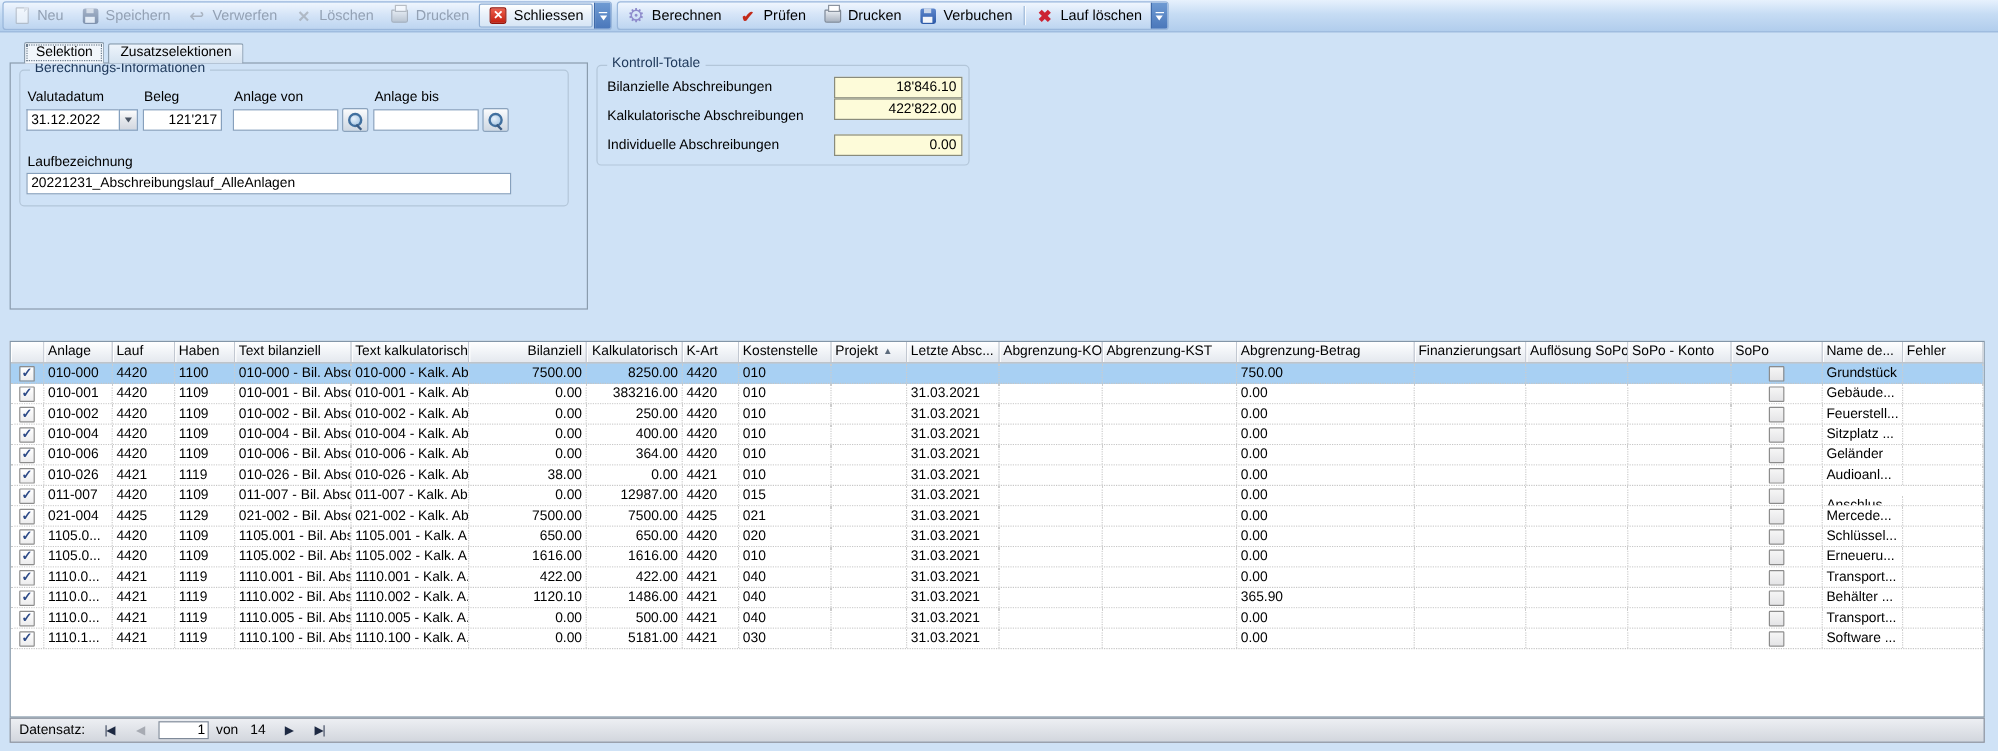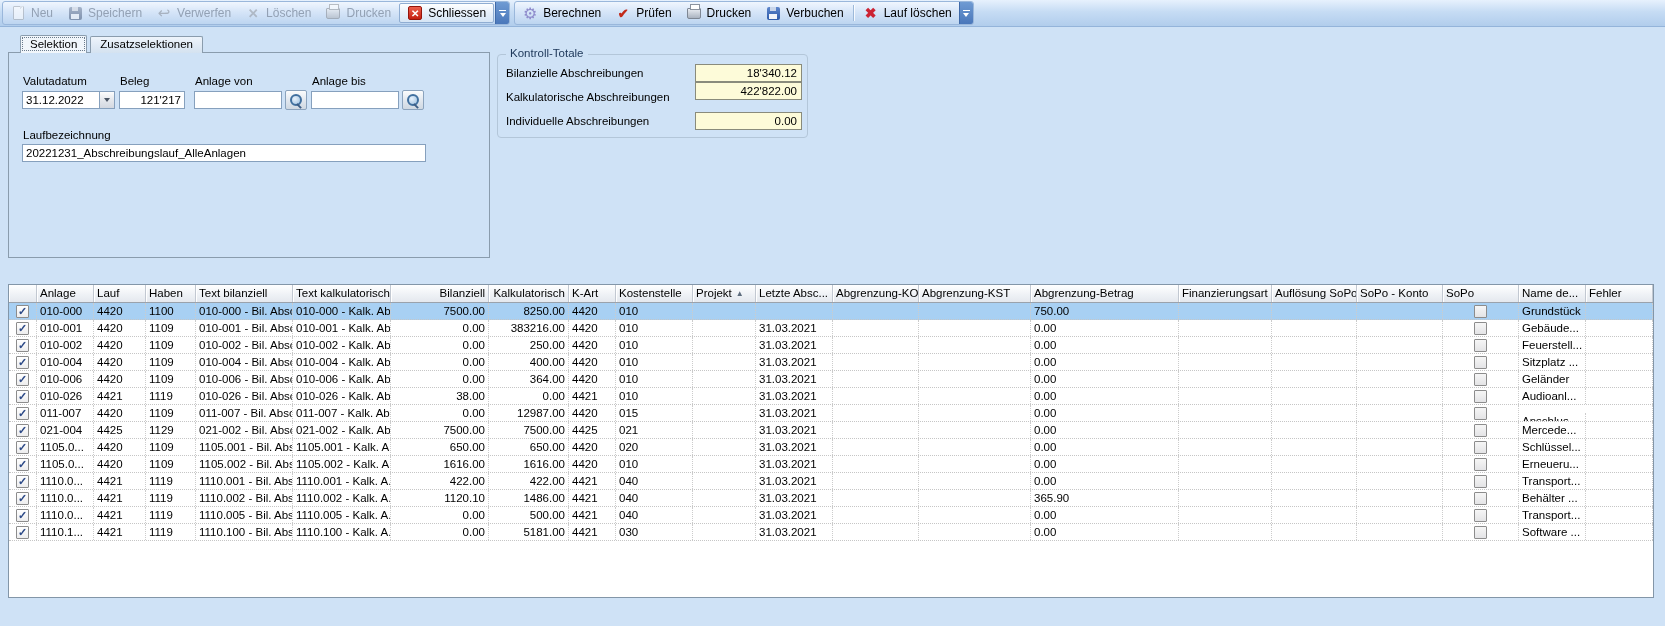--- a/index.html
+++ b/index.html
@@ -175,20 +175,23 @@
       </div>
     </div>
   </div>
 
   <div class="tabs">
     <div class="tab active"><span>Selektion</span></div>
     <div class="tab"><span>Zusatzselektionen</span></div>
   </div>
   <div class="tab-panel"></div>
 
+  <div class="groupbox" style="left:16px; top:58px; width:458px; height:114px;">
+    <span class="gb-title">Berechnungs-Informationen</span>
+  </div>
   <span class="field-label" style="position:absolute; left:23px; top:75px;">Valutadatum</span>
   <div class="combo" style="left:22px; top:91px;">
     <input class="tbx" value="31.12.2022" style="">
     <span class="combo-btn">
         <span class="arr"></span>
       </span>
   </div>
   <span class="field-label" style="position:absolute; left:120px; top:75px;">Beleg</span>
   <input class="tbx right" style="position: absolute; left: 119px; top: 91px; width: 66px;" value="121'217">
   <span class="field-label" style="position:absolute; left:195px; top:75px;">Anlage von</span>
@@ -200,21 +203,21 @@
   <input class="tbx" style="position: absolute; left: 311px; top: 91px; width: 88px;" value="">
   <span class="search-btn" style="left:402px; top:90px;">
       <span class="ic-mag"></span>
     </span>
   <span class="field-label" style="position:absolute; left:23px; top:129px;">Laufbezeichnung</span>
   <input class="tbx" style="position: absolute; left: 22px; top: 144px; width: 404px;" value="20221231_Abschreibungslauf_AlleAnlagen">
 
   <div class="groupbox" style="left:497px; top:54px; width:311px; height:84px;">
     <span class="gb-title">Kontroll-Totale</span>
     <span class="field-label" style="position:absolute; left:8px; top:12px;">Bilanzielle Abschreibungen</span>
-    <div class="yellow-field" style="position:absolute; left:197px; top:9px; width:107px;">18'340.12</div>
+    <div class="yellow-field" style="position:absolute; left:197px; top:9px; width:107px;">18'846.10</div>
     <span class="field-label" style="position:absolute; left:8px; top:36px;">Kalkulatorische Abschreibungen</span>
     <div class="yellow-field" style="position:absolute; left:197px; top:27px; width:107px;">422'822.00</div>
     <span class="field-label" style="position:absolute; left:8px; top:60px;">Individuelle Abschreibungen</span>
     <div class="yellow-field" style="position:absolute; left:197px; top:57px; width:107px;">0.00</div>
   </div>
 
   <div class="grid">
     <div class="grid-header">
         <div class="gh-cell" style="width: 28px;"></div>
         <div class="gh-cell" style="width: 57px;">Anlage</div>
@@ -613,14 +616,24 @@
           <div class="gc" style="width: 86px;"></div>
           <div class="gc center" style="width: 76px;">
             <span class="cb un"></span>
           </div>
           <div class="gc" style="width: 67px;">Software ...</div>
           <div class="gc" style="width: 67px;"></div>
         </div>
       </div>
   </div>
 
+  <div class="navbar">
+    <span class="nav-label">Datensatz:</span>
+    <span class="nav-btn">|◀</span>
+    <span class="nav-btn disabled">◀</span>
+    <input class="nav-box" value="1" style="">
+    <span>von</span>
+    <span class="nav-total">14</span>
+    <span class="nav-btn">▶</span>
+    <span class="nav-btn">▶|</span>
+  </div>
 
 </div>
 
 </body></html>

